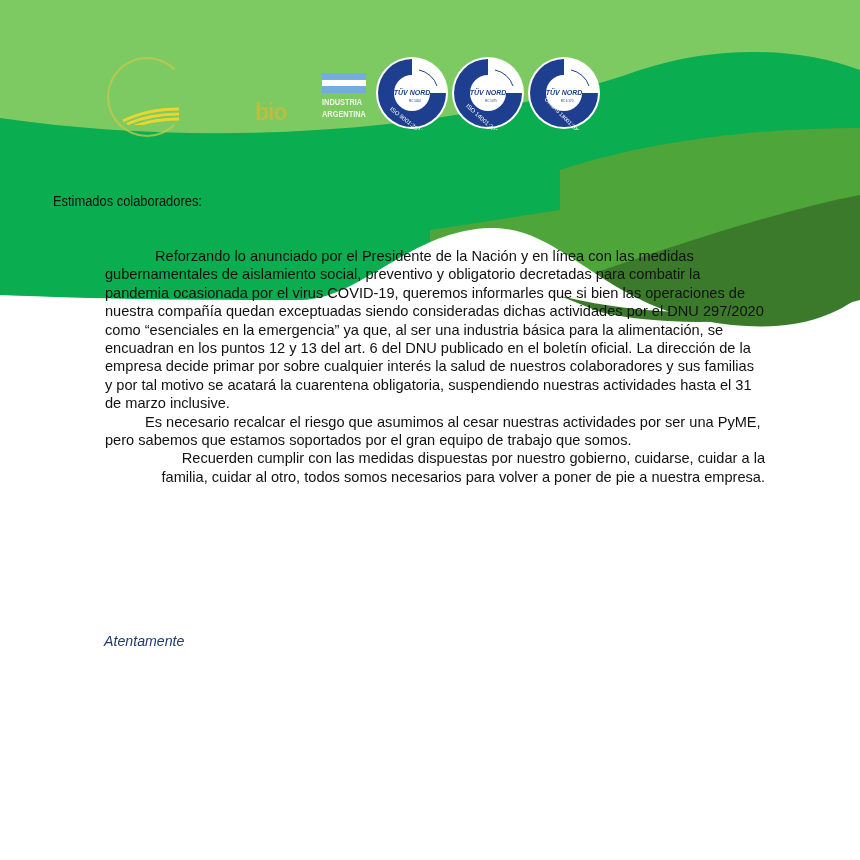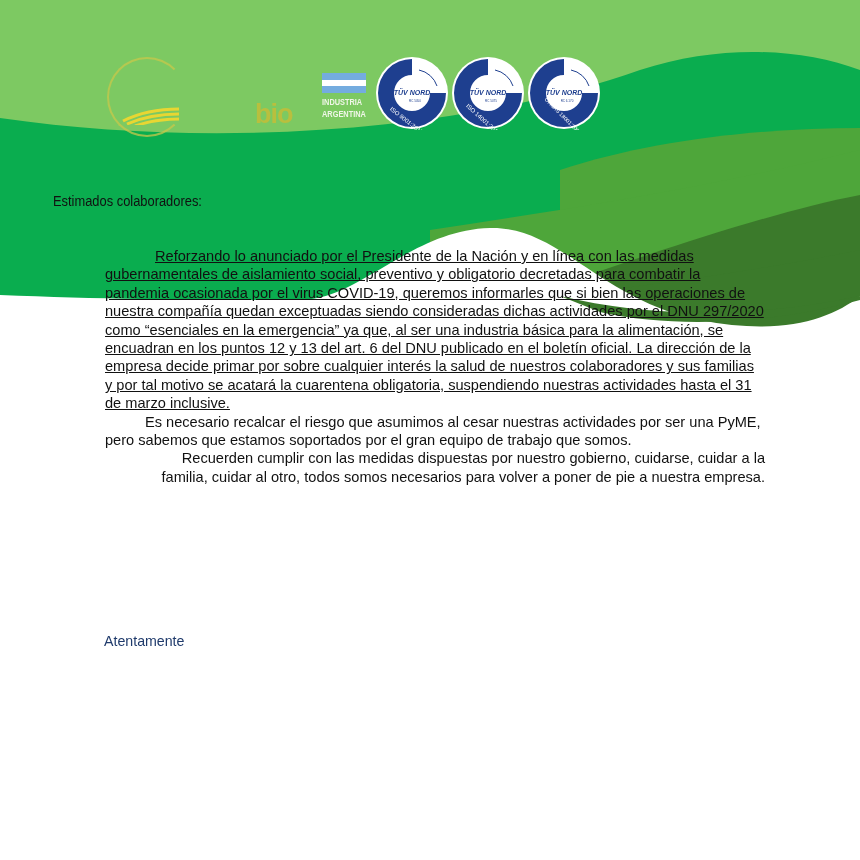--- a/index.html
+++ b/index.html
@@ -2,32 +2,32 @@
 <html><head>
 <meta charset="utf-8">
 <style>
   html,body{margin:0;padding:0;}
   body{width:860px;height:860px;background:#ffffff;position:relative;overflow:hidden;font-family:"Liberation Sans",sans-serif;}
   .bg{position:absolute;left:0;top:0;width:860px;height:860px;}
   .logo{position:absolute;left:103px;top:55px;width:210px;height:80px;}
   .logo-ring{position:absolute;left:4px;top:2px;width:76px;height:76px;border:2px solid #c8c84a;border-radius:50%;border-right-color:transparent;opacity:.75;}
   .logo-field{position:absolute;left:18px;top:48px;width:60px;height:22px;}
   .logo-main{position:absolute;left:12px;top:12px;font-size:38px;font-weight:bold;font-style:italic;color:#ffffff;letter-spacing:-1px;}
-  .logo-sub{position:absolute;left:152px;top:44px;font-size:27px;color:#b9bf3e;font-weight:bold;letter-spacing:-1px;}
+  .logo-sub{position:absolute;left:152px;top:44px;font-size:23px;color:#b9bf3e;font-weight:bold;letter-spacing:-1px;}
   .flag{position:absolute;left:322px;top:73px;width:44px;height:20px;}
   .flag div{height:33.33%;}
   .ind{position:absolute;left:322px;top:96px;font-size:9px;line-height:12px;color:#f0f6e8;font-family:"Liberation Sans Narrow","Liberation Sans",sans-serif;letter-spacing:0;transform:scaleX(.82);transform-origin:left top;font-weight:bold;}
   .seal{position:absolute;top:56px;width:74px;height:74px;}
   .greeting{position:absolute;left:53px;top:193px;font-size:14px;color:#111;transform:scaleX(.92);transform-origin:left top;}
   .body{position:absolute;left:105px;top:247px;width:660px;font-size:14.6px;line-height:18.4px;color:#111;}
   .body p{margin:0;}
-  .ind1{text-indent:50px;text-decoration:underline;}
+  .ind1{text-indent:50px;}
   .ind2{text-indent:40px;}
   .ind3{text-indent:45px;text-align:right;}
-  .sign{position:absolute;left:104px;top:632px;font-size:14.2px;line-height:19px;color:#1f3a6b;}
+  .sign{position:absolute;left:104px;top:632px;font-size:14.2px;line-height:19px;color:#1f3a6b;font-style:italic;}
 </style>
 </head>
 <body>
 
 <svg class="bg" viewBox="0 0 860 860" xmlns="http://www.w3.org/2000/svg">
   <rect x="0" y="0" width="860" height="330" fill="#7dc962"></rect>
   <path d="M0,118 C220,150 470,130 640,70 C720,44 800,48 860,70 L860,330 L0,330 Z" fill="#0aad4f"></path>
   <path d="M560,170 C650,140 760,128 860,128 L860,330 L560,330 Z" fill="#4ea63a"></path>
   <path d="M430,230 C560,210 700,190 860,150 L860,330 L430,330 Z" fill="#4ea63a"></path>
   <path d="M560,285 C660,250 780,210 860,195 L860,330 L560,330 Z" fill="#3b7a2b"></path>

